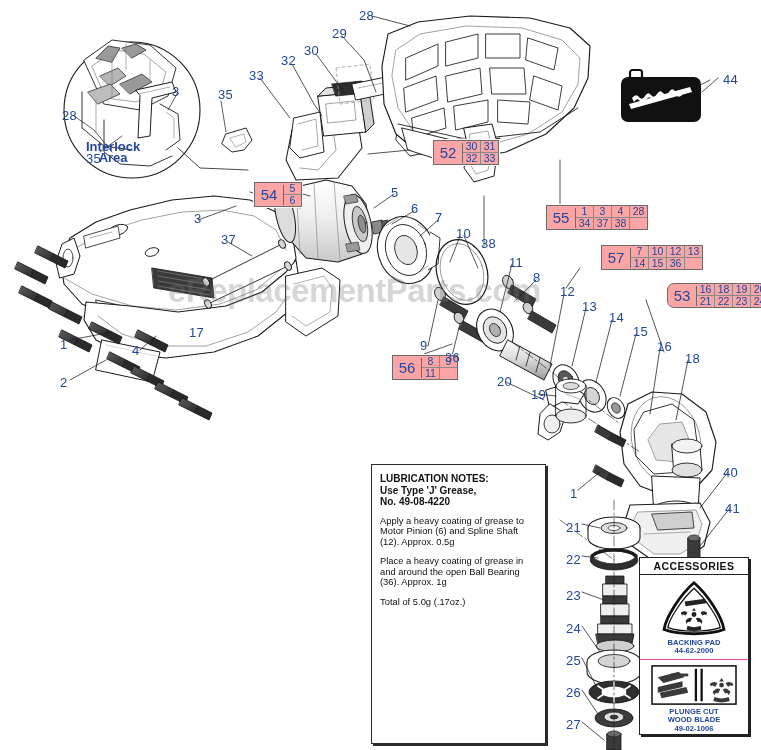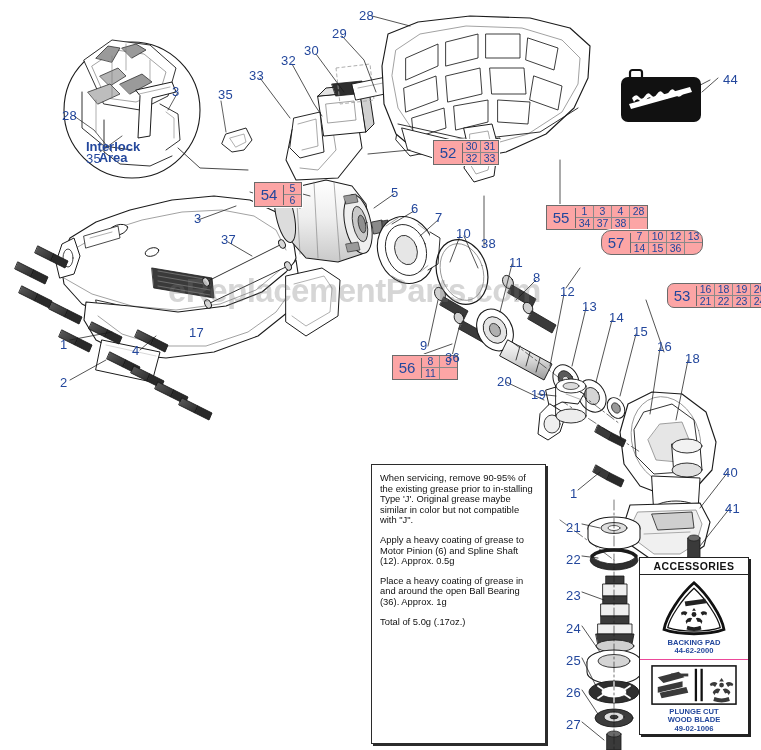--- a/index.html
+++ b/index.html
@@ -574,21 +574,21 @@
             <div class="kitcell">28</div>
           </div>
           <div class="kitrow">
             <div class="kitcell">34</div>
             <div class="kitcell">37</div>
             <div class="kitcell">38</div>
             <div class="kitcell empty">&nbsp;</div>
           </div>
         </div>
       </div>
-      <div class="kitbox" style="left: 578px; top: 230px; border-radius: 10px;">
+      <div class="kitbox" style="left: 578px; top: 245px;">
         <div class="kitid">57</div>
         <div class="kitgrid">
           <div class="kitrow">
             <div class="kitcell">7</div>
             <div class="kitcell">10</div>
             <div class="kitcell">12</div>
             <div class="kitcell">13</div>
           </div>
           <div class="kitrow">
             <div class="kitcell">14</div>
@@ -624,22 +624,26 @@
           </div>
           <div class="kitrow">
             <div class="kitcell">11</div>
             <div class="kitcell empty">&nbsp;</div>
           </div>
         </div>
       </div>
     </div>
 
   <div id="lube">
+    <div class="lhead">
+      <div>LUBRICATION NOTES:</div>
+      <div>Use Type 'J' Grease,</div>
+      <div>No. 49-08-4220</div>
+    </div>
     <div id="lube-body">
-        <p>When servicing, remove 90-95% of the existing grease prior to in-stalling Type 'J'. Original grease maybe similar in color but not compatible with "J".</p>
         <p>Apply a heavy coating of grease to Motor Pinion (6) and Spline Shaft (12). Approx. 0.5g</p>
         <p>Place a heavy coating of grease in and around the open Ball Bearing (36). Approx. 1g</p>
         <p>Total of 5.0g (.17oz.)</p>
       </div>
   </div>
 
   <div id="acc">
     <div class="acctitle">ACCESSORIES</div>
 
     <div class="accitem">

